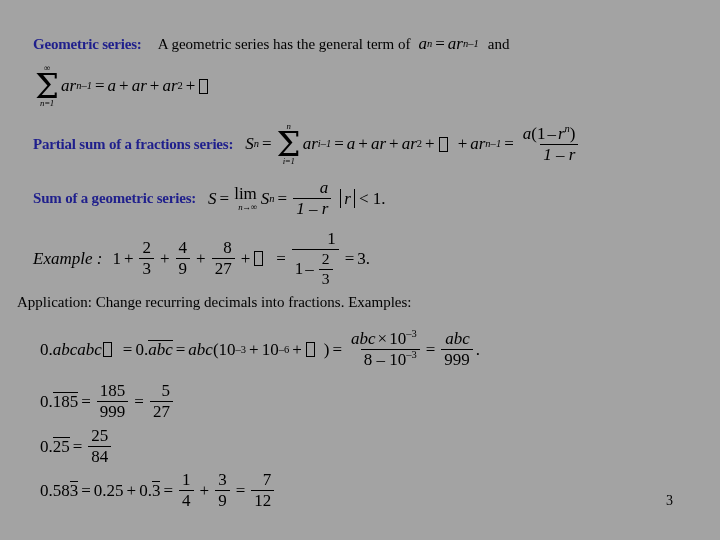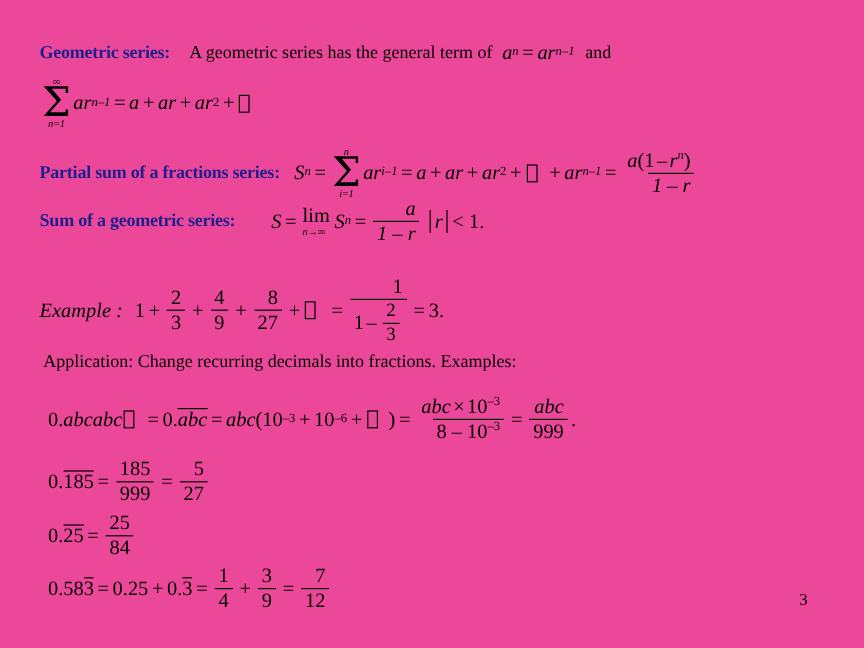--- a/index.html
+++ b/index.html
@@ -11,21 +11,21 @@
     width: 720px;
     height: 540px;
     position: relative;
     font-family: "Liberation Serif", "DejaVu Serif", serif;
     color: #000000;
     overflow: hidden;
   }
   .slide {
     position: absolute;
     inset: 0;
-    background: #ec4899;
+    background: #a3a3a3;
     text-decoration: underline;
   }
   .row { position: absolute; display: flex; align-items: center; white-space: nowrap; }
   .heading {
     color: #1f1f8c;
     font-weight: bold;
     font-size: 15px;
     letter-spacing: -0.2px;
   }
   .bodytext {
@@ -94,21 +94,21 @@
   .sum .sig {
     font-style: normal;
     font-size: 2.0em;
     line-height: 0.78;
     font-family: "DejaVu Serif", serif;
   }
   
   .limop {
     display: inline-flex;
     flex-direction: column;
-    align-items: flex-start;
+    align-items: flex-end;
     vertical-align: middle;
     margin: 0 2px;
     line-height: 1;
   }
   .limop .lw { font-style: normal; font-size: 1em; }
   .limop .ls { font-size: 0.52em; font-style: italic; letter-spacing: -0.3px; margin-top: 1px; }
   
   .ovl {
     border-top: 1.3px solid #000;
     padding-top: 0px;
@@ -194,21 +194,21 @@
       <span>ar</span>
         <sup>n–1</sup>
       <span class="op">=</span>
       <span class="frac">
         <span class="num"><span>a</span><span class="up">(1</span><span class="opn">–</span><span>r</span><sup>n</sup><span class="up">)</span></span>
         <span class="den">1 – r</span>
       </span>
     </span>
   </div>
 
-  <div class="row" style="left:33px; top:165px;gap:18px;">
+  <div class="row" style="left:33px; top:179px;">
     <span class="heading">Sum of a geometric series:</span>
     <span class="math" style="margin-left:12px;">
       <span>S</span>
       <span class="op">=</span>
       <span class="limop">
         <span class="lw">lim</span>
         <span class="ls">n→∞</span>
       </span>
       <span style="margin-left:2px;">S</span>
         <sub>n</sub>
@@ -255,21 +255,21 @@
               <span class="den">3</span>
             </span>
           </span>
         </span>
       </span>
       <span class="op">=</span>
       <span class="up">3.</span>
     </span>
   </div>
 
-  <div class="row" style="left:36px; top:294px;">
+  <div class="row" style="left:17px; top:294px;">
     <span class="bodytext">Application: Change recurring decimals into fractions. Examples:</span>
   </div>
 
   <div class="row" style="left:40px; top:330px;">
     <span class="math">
       <span class="up">0.</span>
       <span>abcabc</span>
       <span class="boxglyph"></span>
       <span class="op" style="margin-left:7px;">=</span>
       <span class="up">0.</span>

